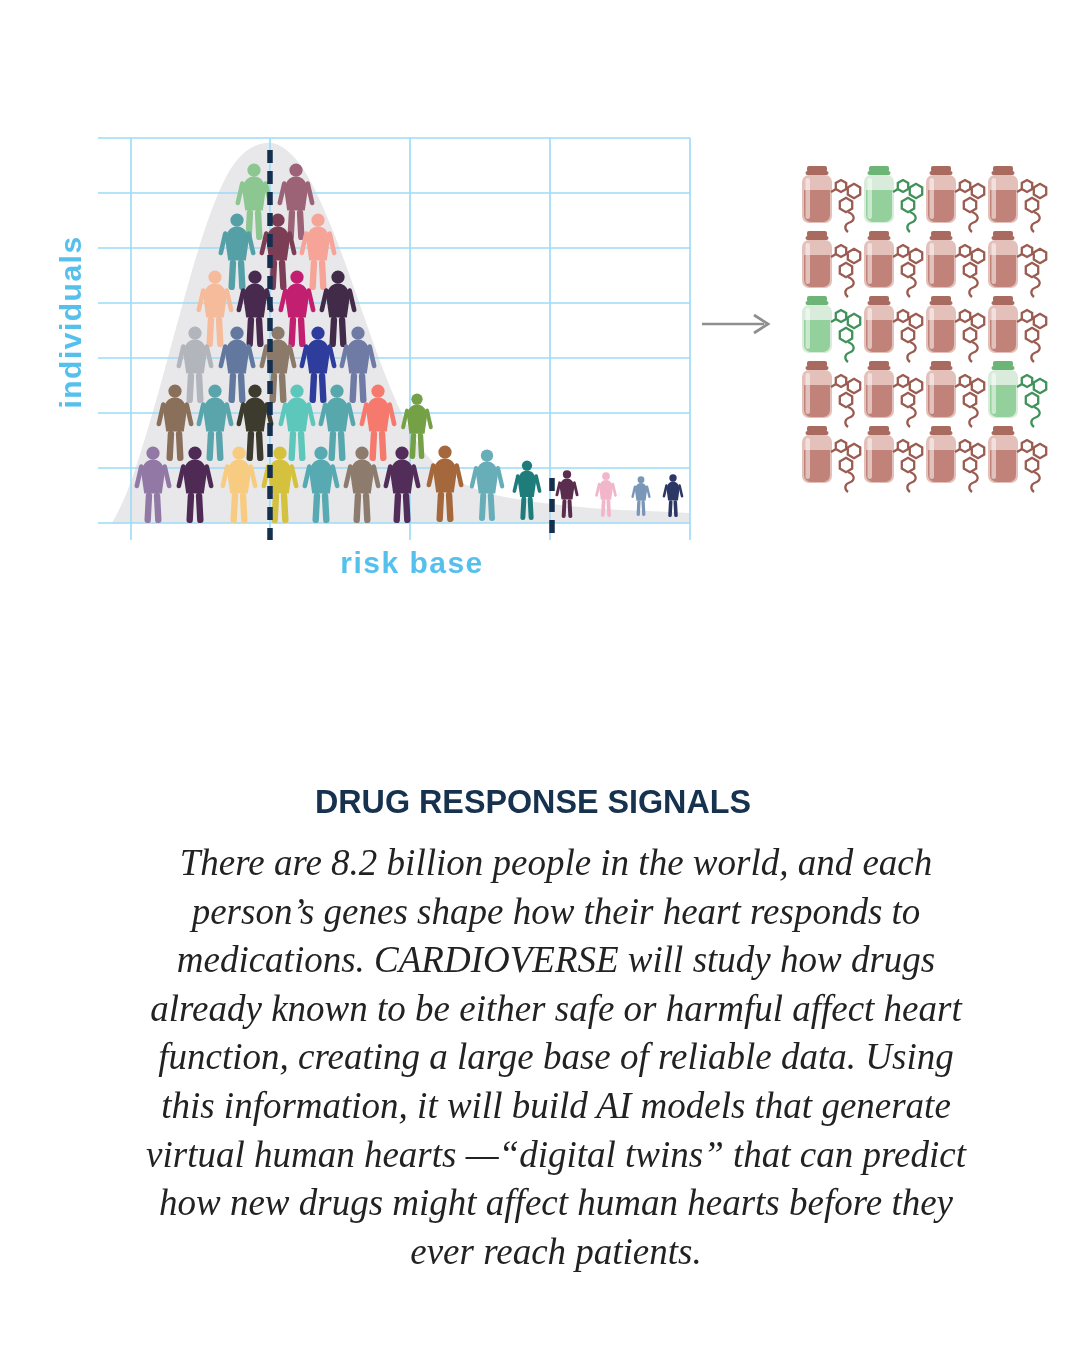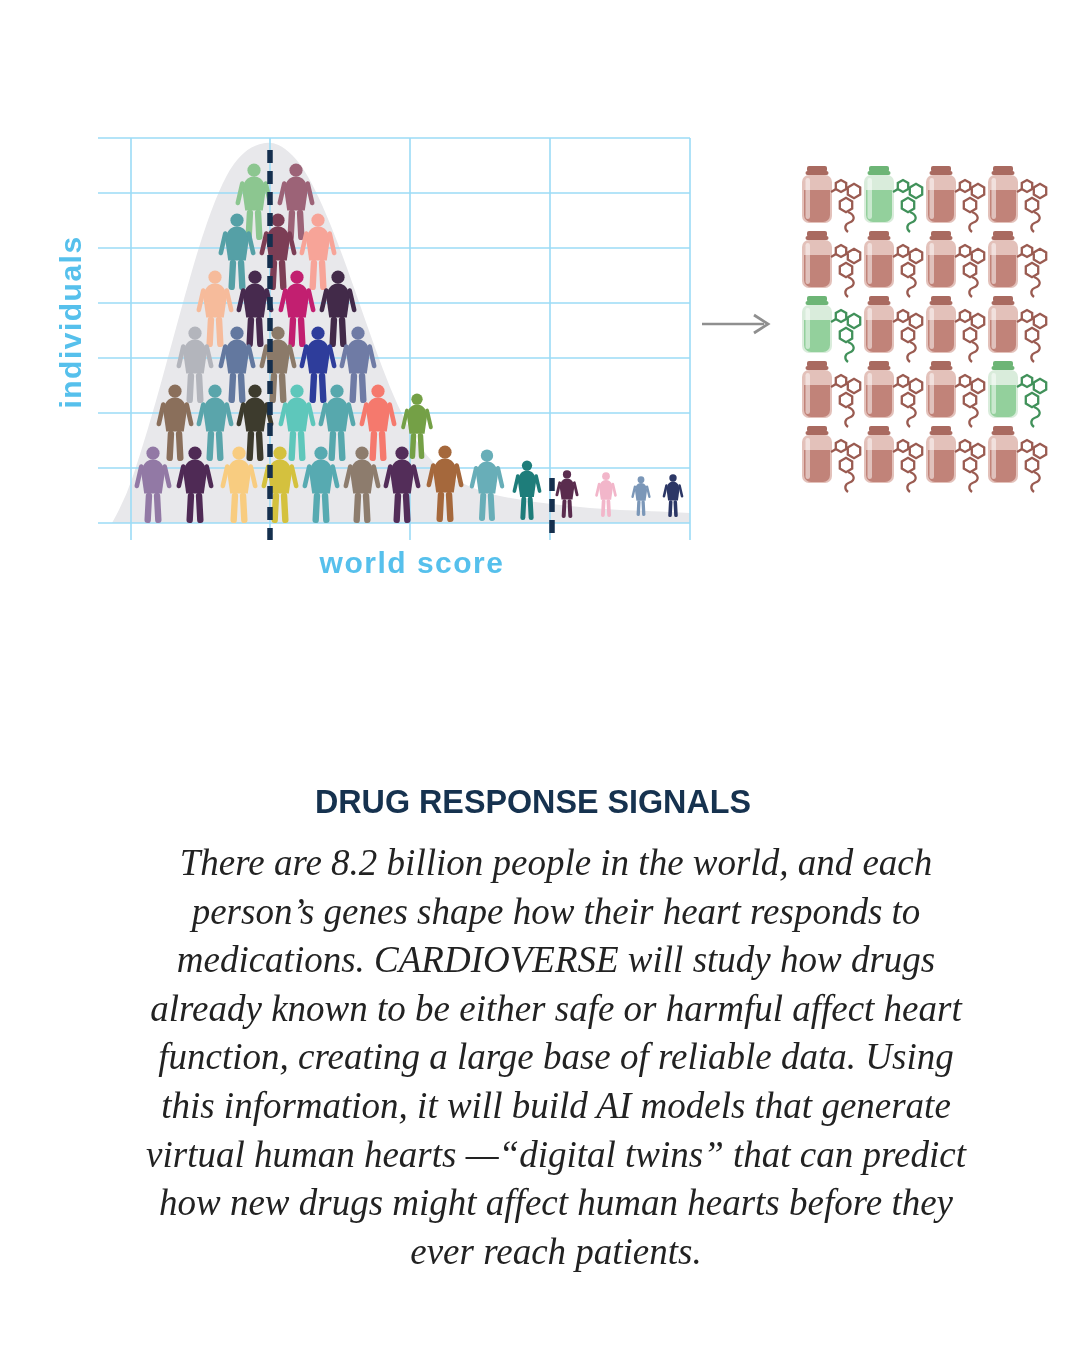--- a/index.html
+++ b/index.html
@@ -368,21 +368,21 @@
             <polygon points="48.2,17.0 48.2,23.0 43.0,26.0 37.8,23.0 37.8,17.0 43.0,14.0"></polygon>
             <polygon points="62.2,21.4 62.2,28.6 56.0,32.2 49.8,28.6 49.8,21.4 56.0,17.8"></polygon>
             <polygon points="54.2,35.4 54.2,42.6 48.0,46.2 41.8,42.6 41.8,35.4 48.0,31.8"></polygon>
             <line x1="33" y1="26" x2="38" y2="23"></line>
             <path d="M50 46 c7 2.5 7.5 8.5 1.5 10.5 c-5 1.7 -5.5 6.5 -1.5 9.5"></path>
           </g>
         </g>
       </g>
   </svg>
   <div class="axis-label ylabel" style="color: rgb(86, 192, 236);">individuals</div>
-  <div class="axis-label xlabel" style="color: rgb(86, 192, 236);">world score</div>
+  <div class="axis-label xlabel" style="color: rgb(86, 192, 236);">risk base</div>
 </div>
 
 <div class="text-block">
   <h2 class="section-heading" style="color: rgb(22, 50, 79);">DRUG RESPONSE SIGNALS</h2>
   <p class="section-body" style="color: rgb(34, 34, 34);">There are 8.2 billion people in the world, and each
 person’s genes shape how their heart responds to
 medications. CARDIOVERSE will study how drugs
 already known to be either safe or harmful affect heart
 function, creating a large base of reliable data. Using
 this information, it will build AI models that generate

